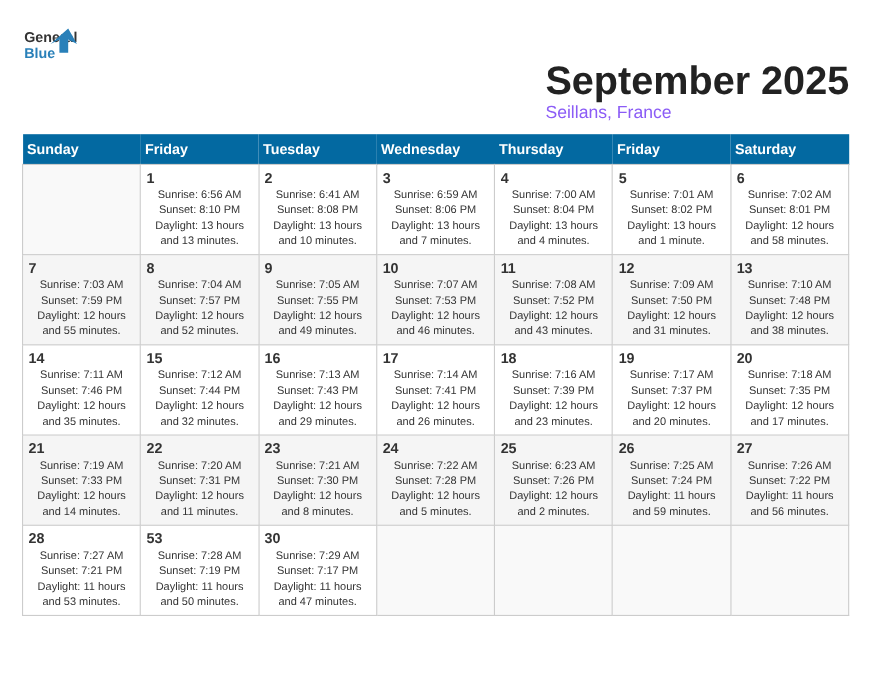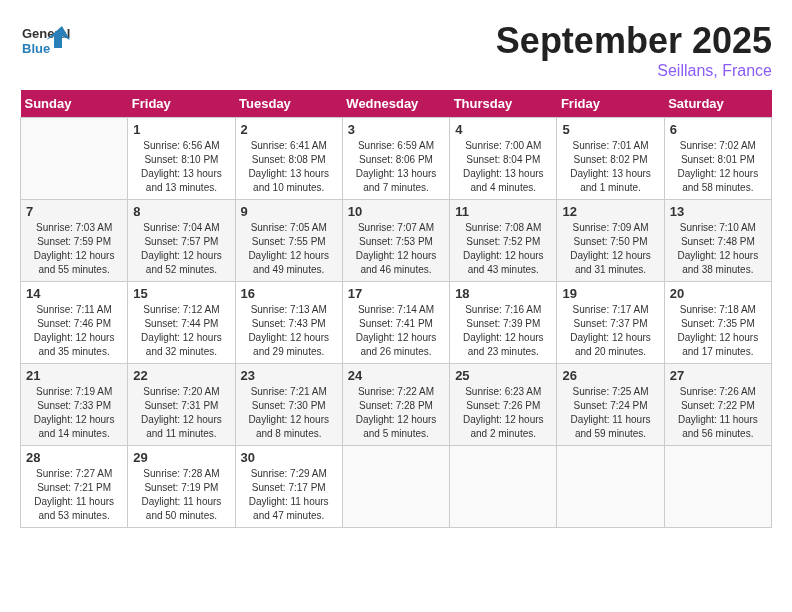--- a/index.html
+++ b/index.html
@@ -17,38 +17,38 @@
       margin-bottom: 10px;
     }
     .logo {
       display: flex;
       align-items: center;
       font-size: 22px;
       font-weight: bold;
       color: #1a5276;
     }
     .title-block {
-      text-align: right;
+      margin-top: 32px;
     }
     .month-title {
       font-size: 36px;
       font-weight: bold;
       color: #222;
     }
     .location {
       font-size: 16px;
       color: #8b5cf6;
     }
     table {
       width: 100%;
       border-collapse: collapse;
       font-size: 11px;
     }
     th {
-      background-color: #be185d;
+      background-color: #0369a1;
       color: #fff;
       padding: 6px 4px;
       text-align: left;
       font-size: 13px;
       font-weight: bold;
     }
     td {
       border: 1px solid #ccc;
       vertical-align: top;
       padding: 4px 5px;
@@ -333,21 +333,21 @@
       <tr>
         <td>
         <span class="day-num">28</span>
         <div class="day-info">
           <span>Sunrise: 7:27 AM</span><br>
           <span>Sunset: 7:21 PM</span><br>
           <span>Daylight: 11 hours and 53 minutes.</span>
         </div>
       </td>
         <td>
-        <span class="day-num">29</span>
+        <span class="day-num">53</span>
         <div class="day-info">
           <span>Sunrise: 7:28 AM</span><br>
           <span>Sunset: 7:19 PM</span><br>
           <span>Daylight: 11 hours and 50 minutes.</span>
         </div>
       </td>
         <td>
         <span class="day-num">30</span>
         <div class="day-info">
           <span>Sunrise: 7:29 AM</span><br>

